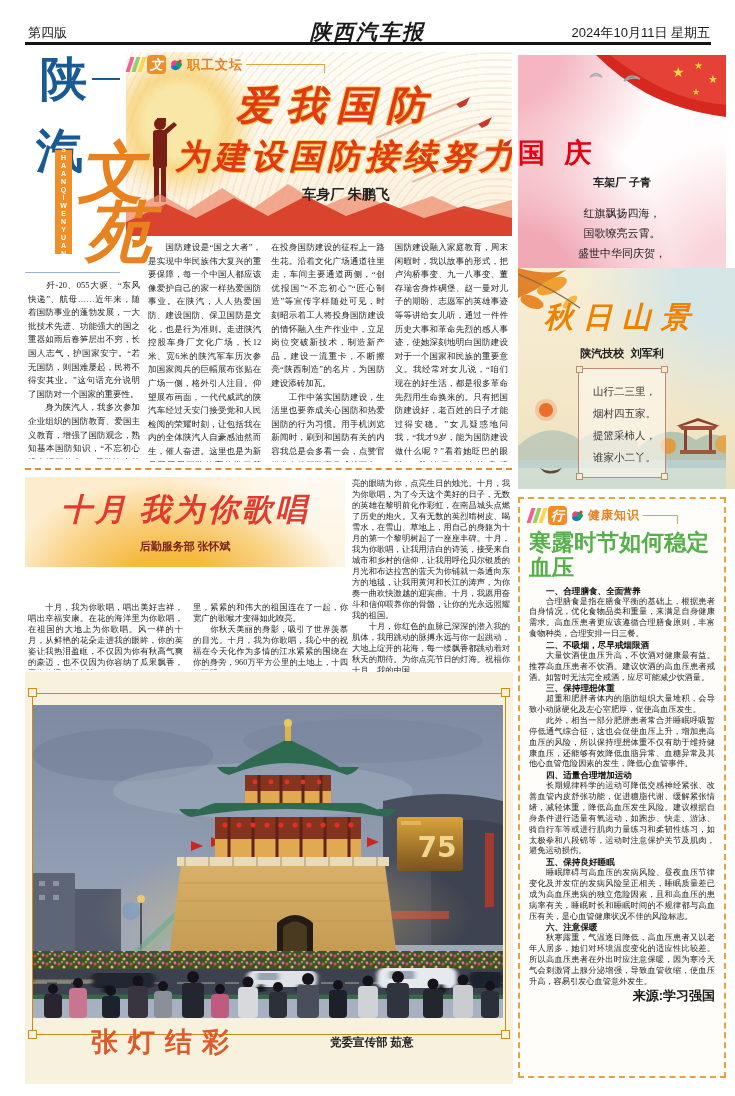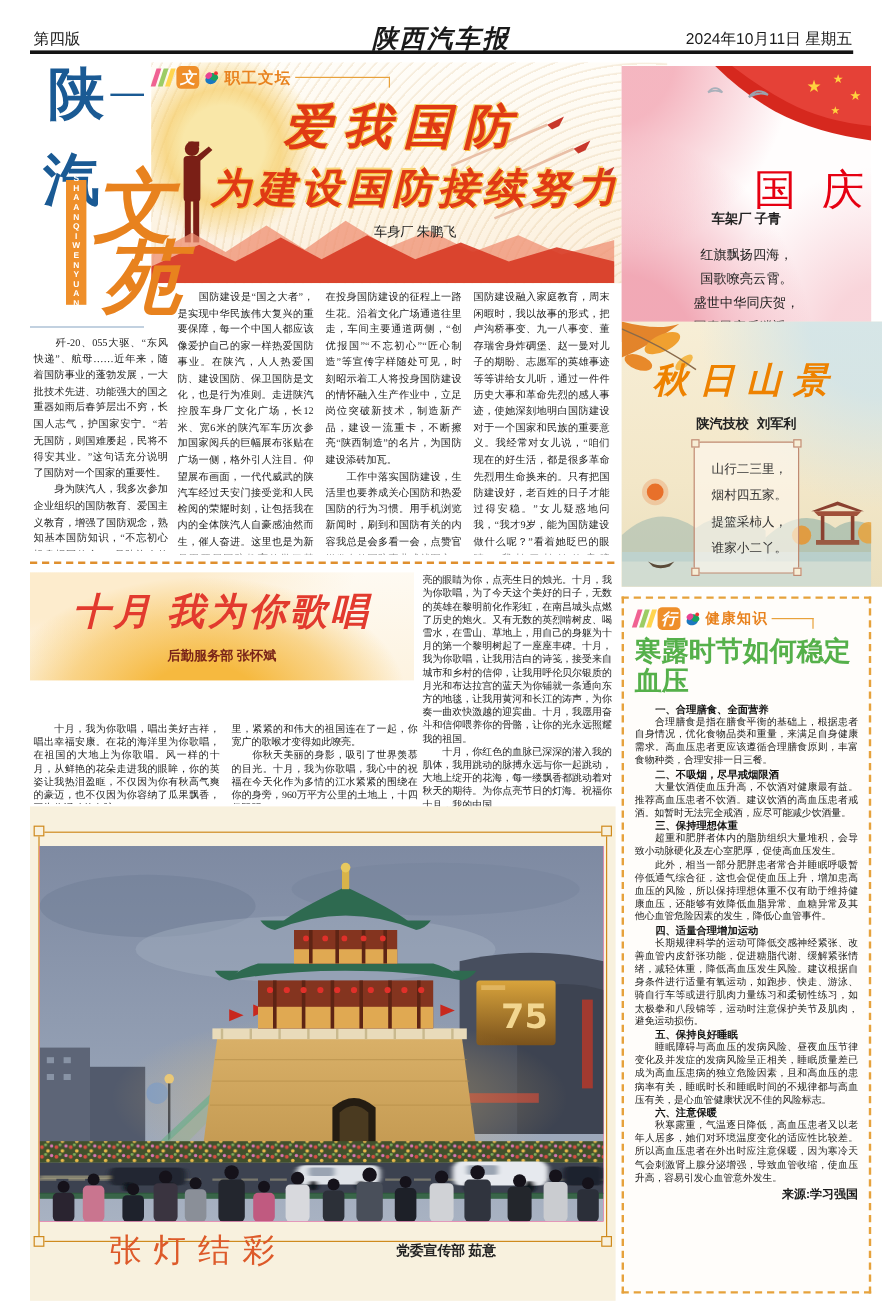--- a/index.html
+++ b/index.html
@@ -27,26 +27,26 @@
   
   .bodytext{white-space:pre-line;text-align:justify;color:#1c1c1c;}
   .art{font-size:8.5px;line-height:13.6px;}
   .oct{font-size:8.3px;line-height:11px;}
 
   
   .banner{left:126px;top:52px;width:386px;height:184px;overflow:hidden;
     background:
       radial-gradient(circle at 14% 38%, #f9e7a8 0 34px, rgba(246,206,106,.75) 48px, rgba(246,206,106,0) 78px),
       repeating-radial-gradient(circle at 96% 115%, rgba(214,176,118,.20) 0 1px, rgba(0,0,0,0) 2px 7px),
-      linear-gradient(180deg,#fffdf8 0%,#fdf4e4 70%,#fbeedd 100%); padding-left: 44px;}
+      linear-gradient(180deg,#fffdf8 0%,#fdf4e4 70%,#fbeedd 100%);}
   .banner-title1{left:0;top:26px;width:420px;text-align:center;font-size:40px;font-weight:bold;font-style:italic;
       color:#e03a14;text-shadow:1px 1px 0 #f6b93a,-1px -1px 0 #f9d77a;letter-spacing:10px;}
   .banner-title2{left:0;top:82px;width:440px;text-align:center;font-size:34px;font-weight:bold;font-style:italic;
       color:#e03a14;text-shadow:1px 1px 0 #f6b93a,-1px -1px 0 #f9d77a;letter-spacing:4px;}
-  .banner-byline{left:0;top:134px;width:440px;text-align:center;font-size:11px;color:#222;font-weight:normal;}
+  .banner-byline{left:0;top:134px;width:440px;text-align:center;font-size:14px;color:#222;font-weight:bold;}
 
   
   .tagrow{display:flex;align-items:center;gap:3px;}
   .stripes{display:flex;gap:2px;}
   .stripes i{display:block;width:4px;height:15px;transform:skewX(-18deg);}
   .badge{width:19px;height:19px;border-radius:4px;background:#ef8f2a;color:#fff;font-size:13px;font-weight:bold;
          display:flex;align-items:center;justify-content:center;font-style:italic;}
   .taglabel{color:#e8821e;font-weight:bold;font-size:13px;font-family:"Liberation Sans",sans-serif;letter-spacing:1px;}
   .tagbracket{width:78px;height:8px;border-top:1.5px solid #e8a23c;border-right:1.5px solid #e8a23c;margin-top:8px;}
 
@@ -68,21 +68,21 @@
   .oct-col12 .c{flex:1;}
   .oct-col3{left:352px;top:478px;width:158px;height:194px;overflow:hidden;}
 
   
   .card-gq{left:518px;top:55px;width:208px;height:230px;overflow:hidden;
      background:
        radial-gradient(ellipse at -5% -5%, rgba(243,170,182,.85) 0 18%, rgba(243,170,182,0) 50%),
        radial-gradient(ellipse at 0% 110%, rgba(238,148,164,.8) 0 22%, rgba(238,148,164,0) 55%),
        radial-gradient(ellipse at 105% 100%, rgba(246,196,204,.7) 0 15%, rgba(246,196,204,0) 45%),
        #fffdfd;}
-  .gq-title{left:0;top:80px;width:208px;text-align:right;font-size:35px;font-weight:normal;color:#e60012;
+  .gq-title{left:0;top:80px;width:208px;text-align:left;font-size:27px;font-weight:bold;color:#e60012;
      font-family:"Liberation Sans",sans-serif;letter-spacing:6px;}
   .gq-byline{left:0;top:120px;width:208px;text-align:center;font-size:11px;font-weight:bold;color:#222;}
   .gq-poem{left:0;top:148px;width:208px;text-align:center;font-size:11px;line-height:20px;color:#222;white-space:pre-line;}
 
   .card-au{left:518px;top:268px;width:218px;height:221px;overflow:hidden;
      background:
        radial-gradient(ellipse at 100% 0%, rgba(200,226,238,.7) 0 20%, rgba(200,226,238,0) 50%),
        linear-gradient(180deg,#f7eed6 0%,#f3e7c8 60%,#eadfbe 100%); font-family: Liberation Mono, monospace;}
   .au-title{left:0;top:30px;width:208px;text-align:center;font-size:29px;font-weight:bold;font-style:italic;
      color:#ee8200;letter-spacing:10px;}
@@ -94,27 +94,27 @@
 
   .card-hl{left:518px;top:497px;width:208px;height:581px;border:2px dashed #e6a23c;box-sizing:border-box;
      background:#fffdfa;overflow:hidden;}
   .hl-inner{position:absolute;left:9px;top:7px;width:186px;}
   .hl-title{font-size:22.5px;font-weight:bold;color:#55b04a;font-family:"Liberation Sans",sans-serif;
      letter-spacing:0px;margin:6px 0 5px 0;line-height:1.1;}
   .hl-body{font-size:8.2px;line-height:10.85px;}
   .hl-h{font-weight:bold;font-family:"Liberation Sans",sans-serif;font-size:8.6px;line-height:11px;
      margin:0;padding-left:17px;color:#111;}
   .hl-p{margin:0;}
-  .hl-src{text-align:right;font-weight:bold;font-size:10px;margin-top:3px;font-family:"Liberation Sans",sans-serif;}
+  .hl-src{text-align:right;font-weight:bold;font-size:13px;margin-top:3px;font-family:"Liberation Sans",sans-serif;}
 
   
   .photo-block{left:25px;top:672px;width:488px;height:412px;background:#f8f1de;}
   .pframe{position:absolute;left:7px;top:21px;width:472px;height:340px;border:1.5px solid #cf8a1d;}
   .pknob{position:absolute;width:7px;height:7px;border:1.5px solid #cf8a1d;background:#f8f1de;}
-  .caption{position:absolute;left:66px;top:352px;font-size:27px;font-weight:normal;color:#dd5a2a;
+  .caption{position:absolute;left:66px;top:352px;font-size:27px;font-weight:bold;color:#dd5a2a;
      letter-spacing:10px;font-family:"Liberation Sans",sans-serif;}
   .caption-by{position:absolute;left:305px;top:363px;font-size:11.5px;color:#222;font-weight:bold;}
   .photo{position:absolute;left:8px;top:33px;width:470px;height:313px;overflow:hidden;background:#ec4899;}
 </style>
 </head>
 <body>
 
 <div id="page">
 
   <div class="abs hdr-edition">第四版</div>

